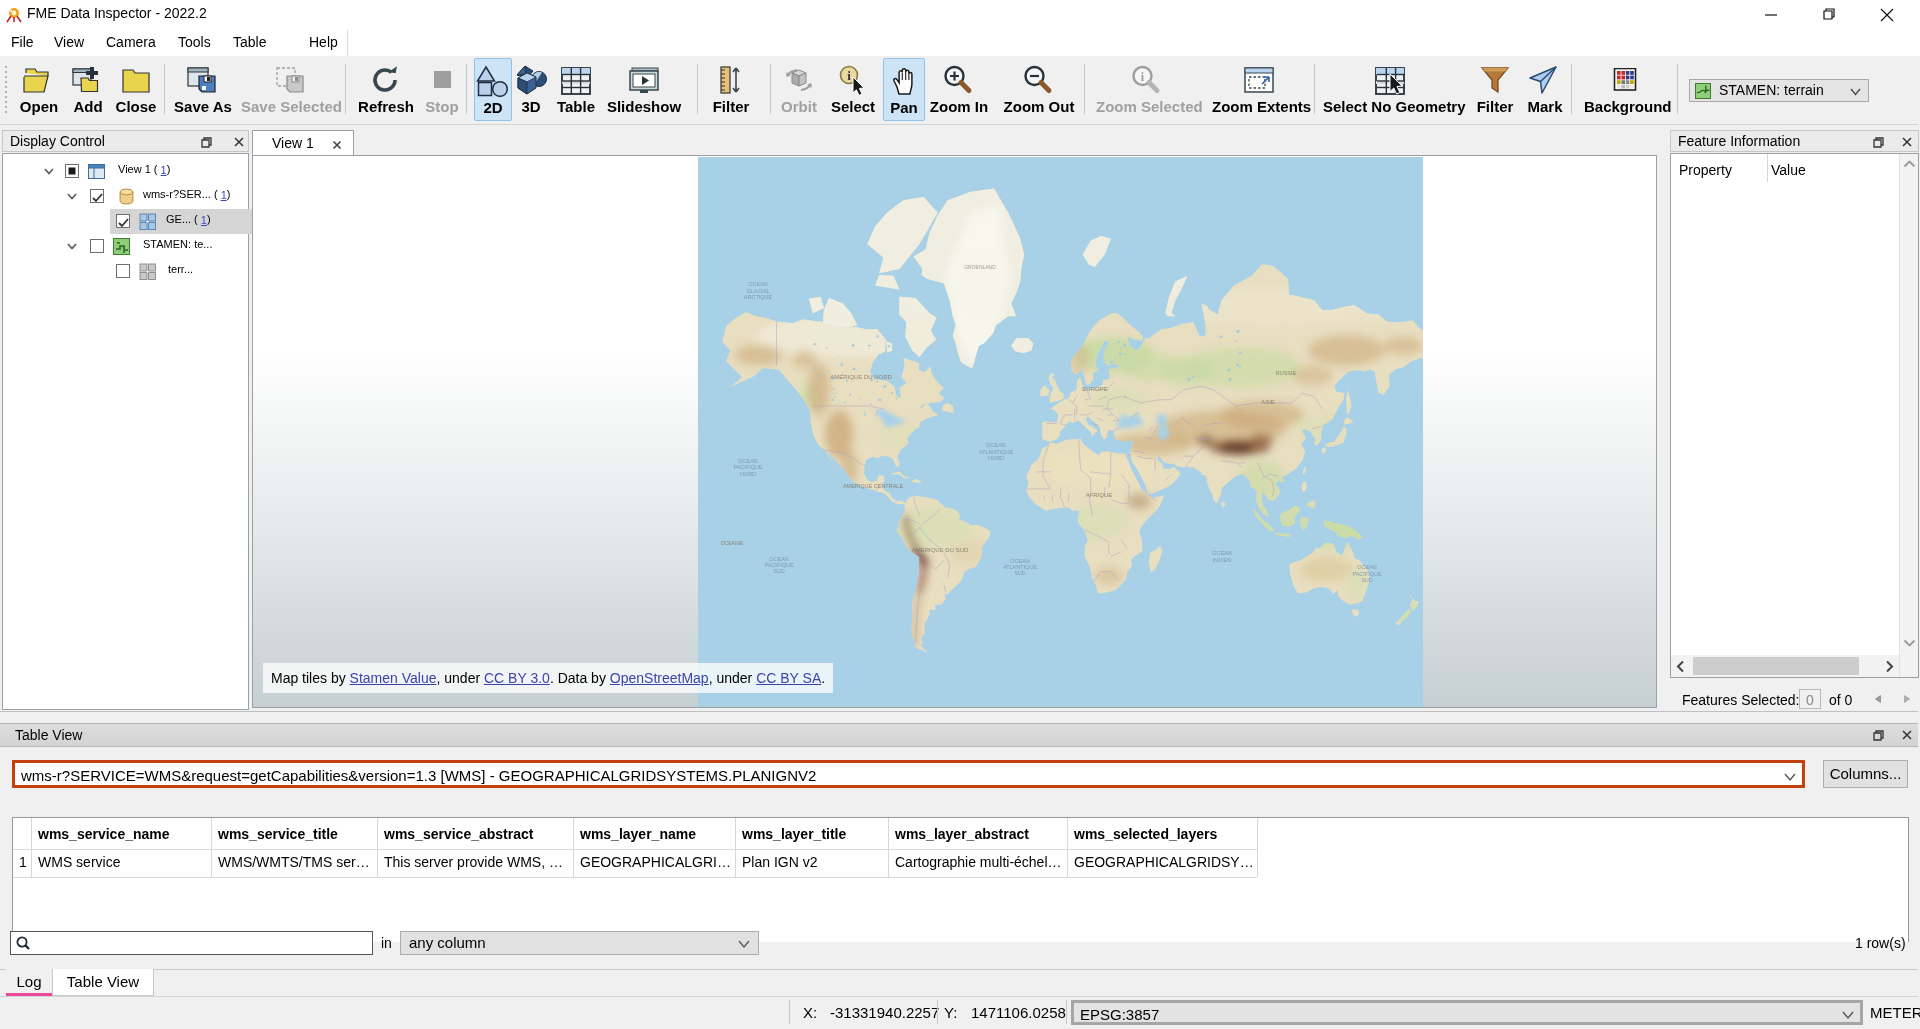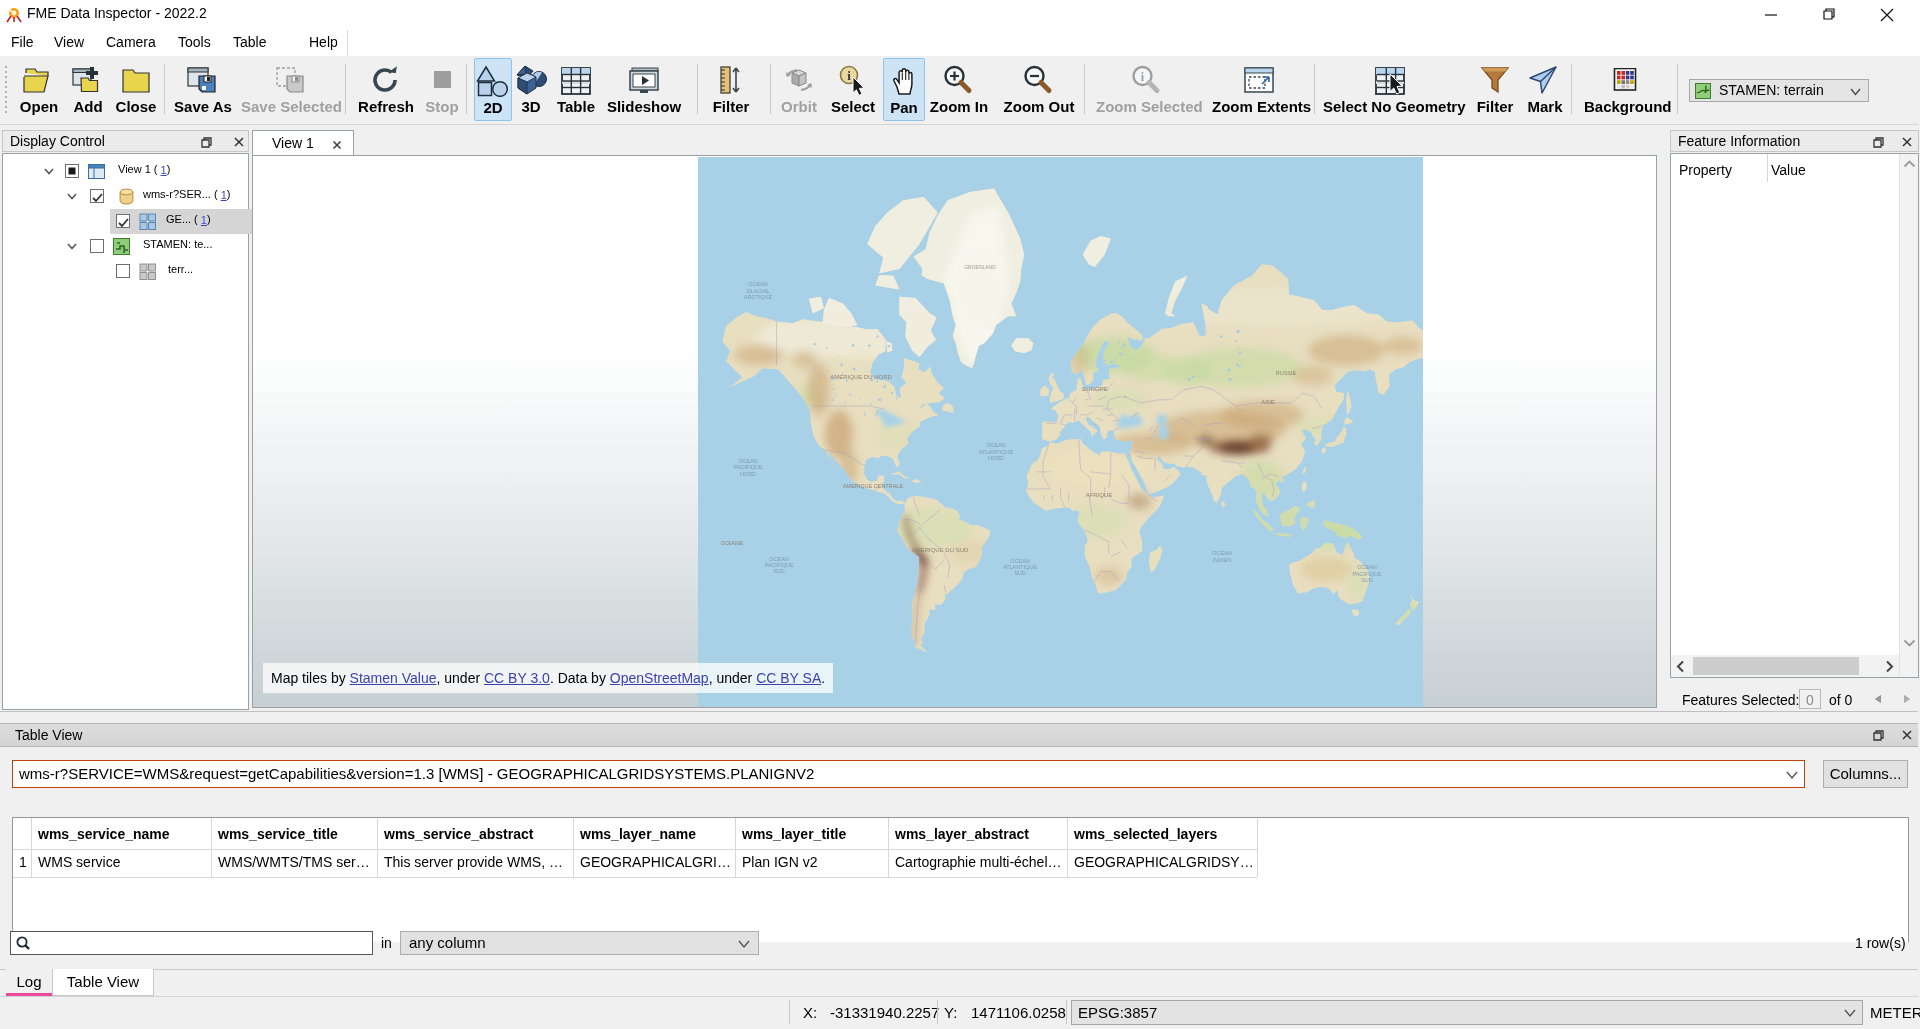--- a/index.html
+++ b/index.html
@@ -45,21 +45,21 @@
   background:rgba(255,255,255,0.75); font-size:14px; padding:0 8px; color:#000; }
 #attrib a { color:#3a44ae; text-decoration:underline; }
 
 #fi-content { left:1670px; top:153px; width:249px; height:525px; background:#fff; border:1px solid #9aa0a6; }
 
 .sb { background:#f2f2f2; }
 .sbthumb { background:#cdcdcd; }
 
 #tv-head { left:0px; top:723px; width:1918px; height:24px; background:linear-gradient(#dddddd,#d3d3d3);
   border-top:1px solid #b5b5b5; border-bottom:1px solid #b5b5b5; font-size:15px; }
-.combo { background:#fff; border:1px solid #c2410c; font-size:15px; }
+.combo { background:#fff; border:3px solid #c2410c; font-size:15px; }
 .btn { background:#e1e1e1; border:1px solid #adadad; font-size:15px; text-align:center; }
 #grid { left:12px; top:797px; width:1897px; height:125px; background:#fff; border:1px solid #979797; border-bottom:none;margin-top:20px; }
 .gv { position:absolute; top:0; width:1px; height:59px; background:#d8d8d8; }
 .gh { position:absolute; left:0; height:1px; background:#d8d8d8; }
 .hcell { position:absolute; top:1px; height:30px; line-height:31px; font-weight:bold; font-size:14px; white-space:nowrap; overflow:hidden; text-overflow:ellipsis; }
 .rcell { position:absolute; top:31px; height:27px; line-height:27px; font-size:14px; white-space:nowrap; overflow:hidden; text-overflow:ellipsis; }
 
 .btab { position:absolute; top:969px; height:27px; font-size:15px; text-align:center; }
 
 #statusbar { left:0px; top:996px; width:1918px; height:31px; background:#f0f0f0; border-top:1px solid #d4d4d4; font-size:15px; }

